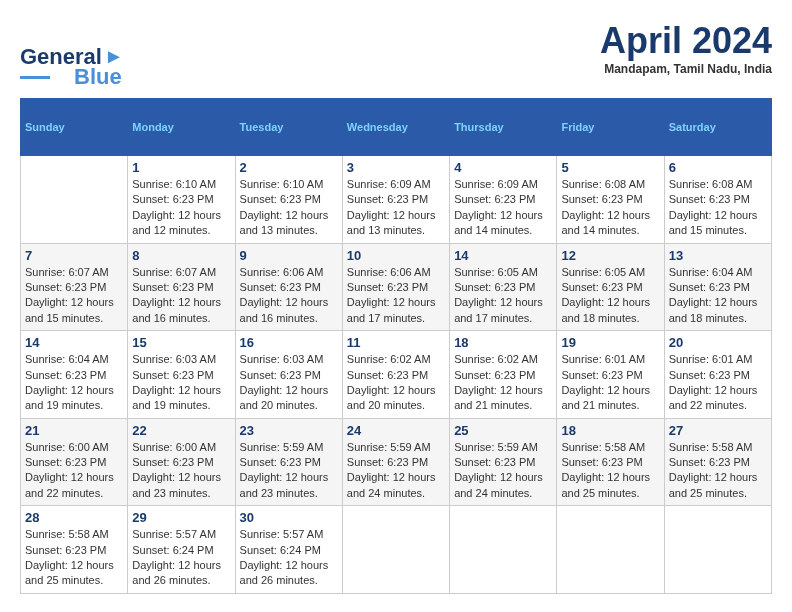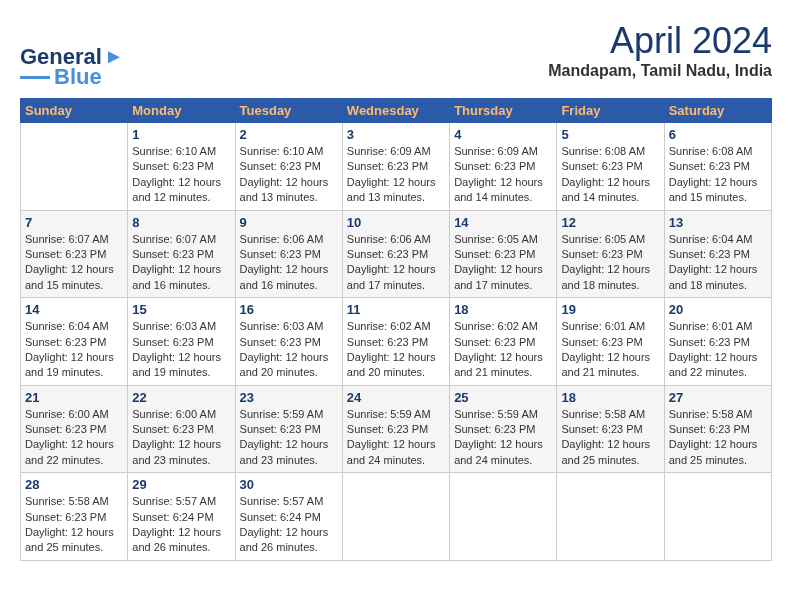--- a/index.html
+++ b/index.html
@@ -19,39 +19,39 @@
     .logo {
       display: flex;
       flex-direction: column;
       align-items: flex-start;
     }
     .title-block {
       text-align: right;
     }
     .month-title {
       font-size: 36px;
-      font-weight: normal;
+      font-weight: bold;
       color: #1a3a6b;
     }
     .location-title {
-      font-size: 16px;
+      font-size: 12px;
       color: #333;
       font-weight: bold;
     }
     .calendar-table {
       width: 100%;
       border-collapse: collapse;
       font-size: 11px;
     }
     .calendar-table th {
       background-color: #2a5aa8;
-      color: #fdba74;
-      padding: 4px 4px;
+      color: #7dd3fc;
+      padding: 22px 4px;
       text-align: left;
-      font-size: 13px;
+      font-size: 11px;
       font-weight: bold;
       border: 1px solid #2a5aa8;
     }
     .calendar-table td {
       border: 1px solid #ccc;
       vertical-align: top;
       padding: 4px;
       width: 107px;
       height: 80px;
     }
@@ -81,21 +81,21 @@
   </style>
 </head>
 <body>
 
 <div class="header">
   <div class="logo">
     <div style="display:flex; align-items:center;margin-top:25px;">
       <span style="font-size:22px; font-weight:bold; color:#1a3a6b; line-height:1;">General</span>
       <span style="color:#4a90d9; font-size:20px; margin-left:2px;">►</span>
     </div>
-    <div style="display:flex; align-items:center; margin-top:-2px;">
+    <div style="display:flex; align-items:center; margin-top:-2px;gap:20px;">
       <div style="width:30px; height:3px; background:#4a90d9; margin-right:4px;"></div>
       <span style="font-size:22px; font-weight:bold; color:#4a90d9; line-height:1;">Blue</span>
     </div>
   </div>
   <div class="title-block">
     <div class="month-title">April 2024</div>
     <div class="location-title">Mandapam, Tamil Nadu, India</div>
   </div>
 </div>
 

